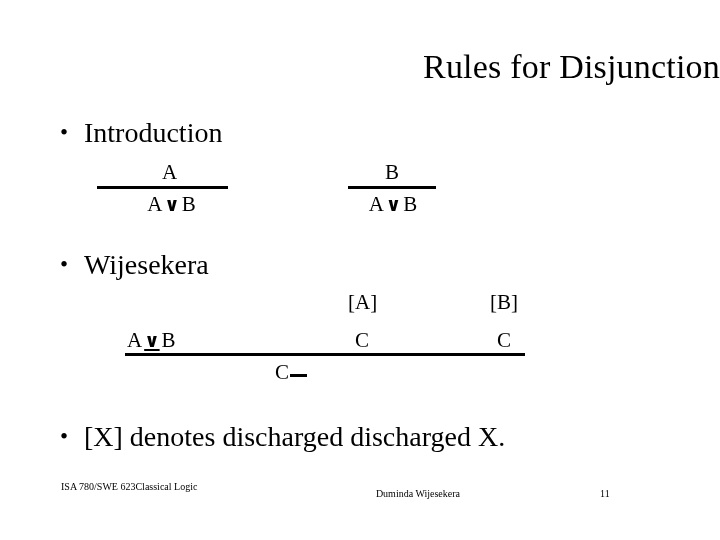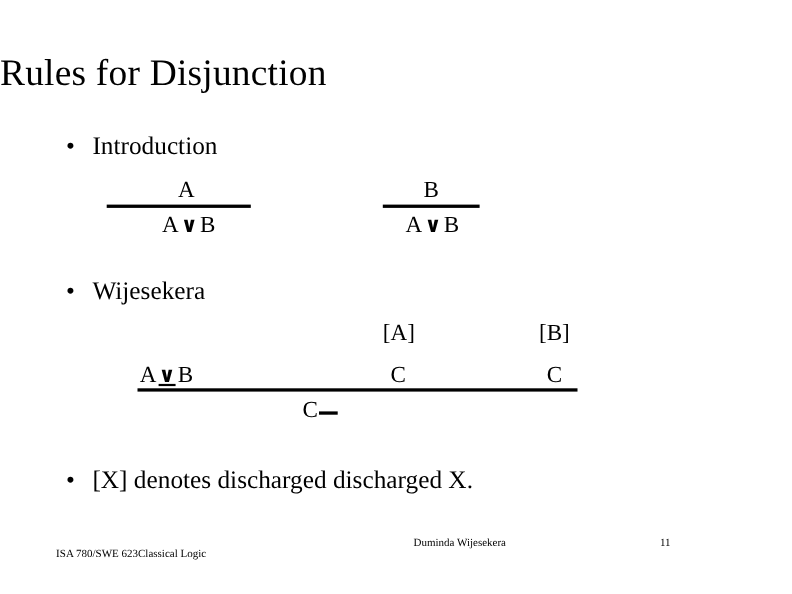--- a/index.html
+++ b/index.html
@@ -22,21 +22,21 @@
     width: 720px;
     height: 540px;
   }
 
   
   .slide-title {
     position: absolute;
     left: 0;
     top: 47px;
     width: 720px;
-    text-align: left;
+    text-align: right;
     font-size: 34px;
     line-height: 40px;
     letter-spacing: 0.2px;
     white-space: nowrap;
     font-family: Liberation Serif, serif;
   }
 
   
   .bullet-row {
     position: absolute;
@@ -47,21 +47,21 @@
     position: absolute;
     left: 0;
     top: 0;
     font-size: 23px;
     line-height: 30px;
   }
   .bullet-text {
     position: absolute;
     left: 24px;
     top: 0;
-    font-size: 23px;
+    font-size: 28px;
     line-height: 30px;
   }
 
   #bullet-introduction { left: 60px; top: 118px; }
   #bullet-elimination  { left: 60px; top: 250px; }
   #bullet-note         { left: 60px; top: 422px; }
 
   
   .intro-group {
     position: absolute;
@@ -179,24 +179,23 @@
     position: absolute;
     bottom: 0;
     left: 0;
     width: 720px;
     height: 60px;
     font-size: 10px;
     line-height: 14px;
   }
   #footer-left {
     position: absolute;
-    left: 51px;
+    left: 61px;
     top: 0;
     width: 175px;
-    margin-top: 17px;
   }
   #footer-center {
     position: absolute;
     left: 260px;
     top: 7px;
     width: 200px;
     text-align: right;
   }
   #footer-page {
     position: absolute;

